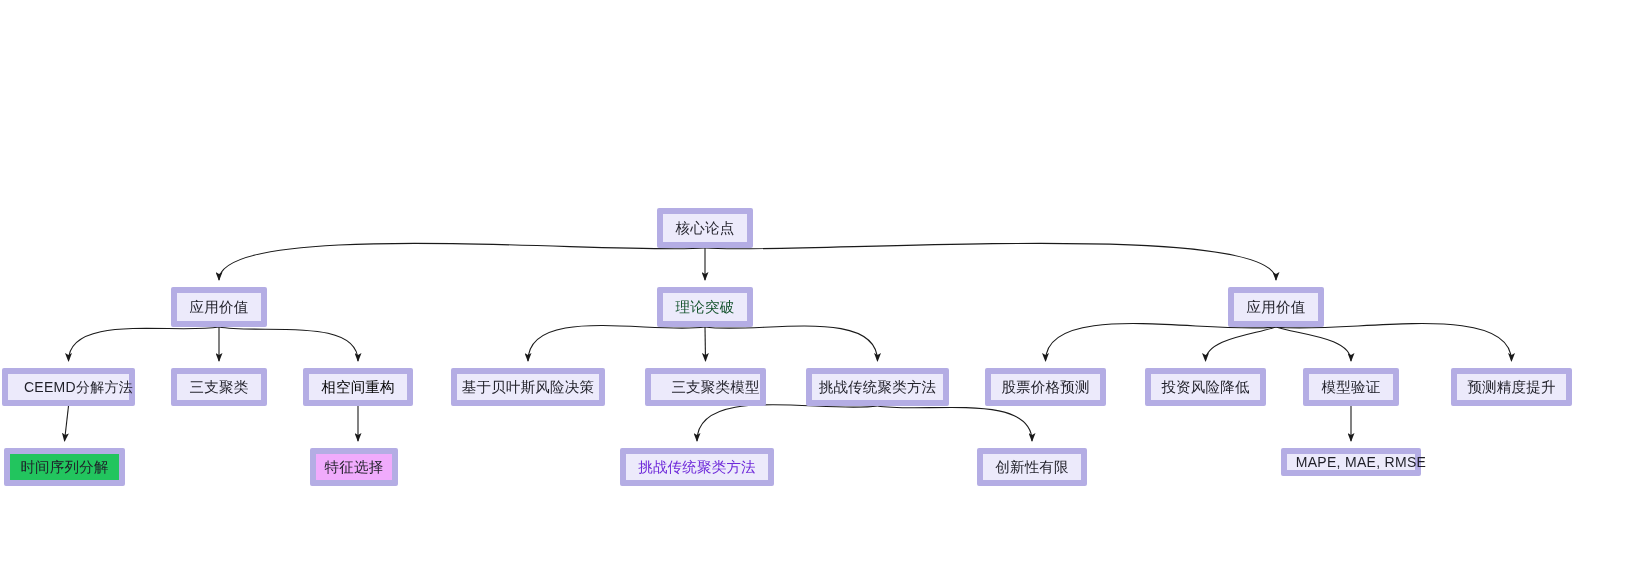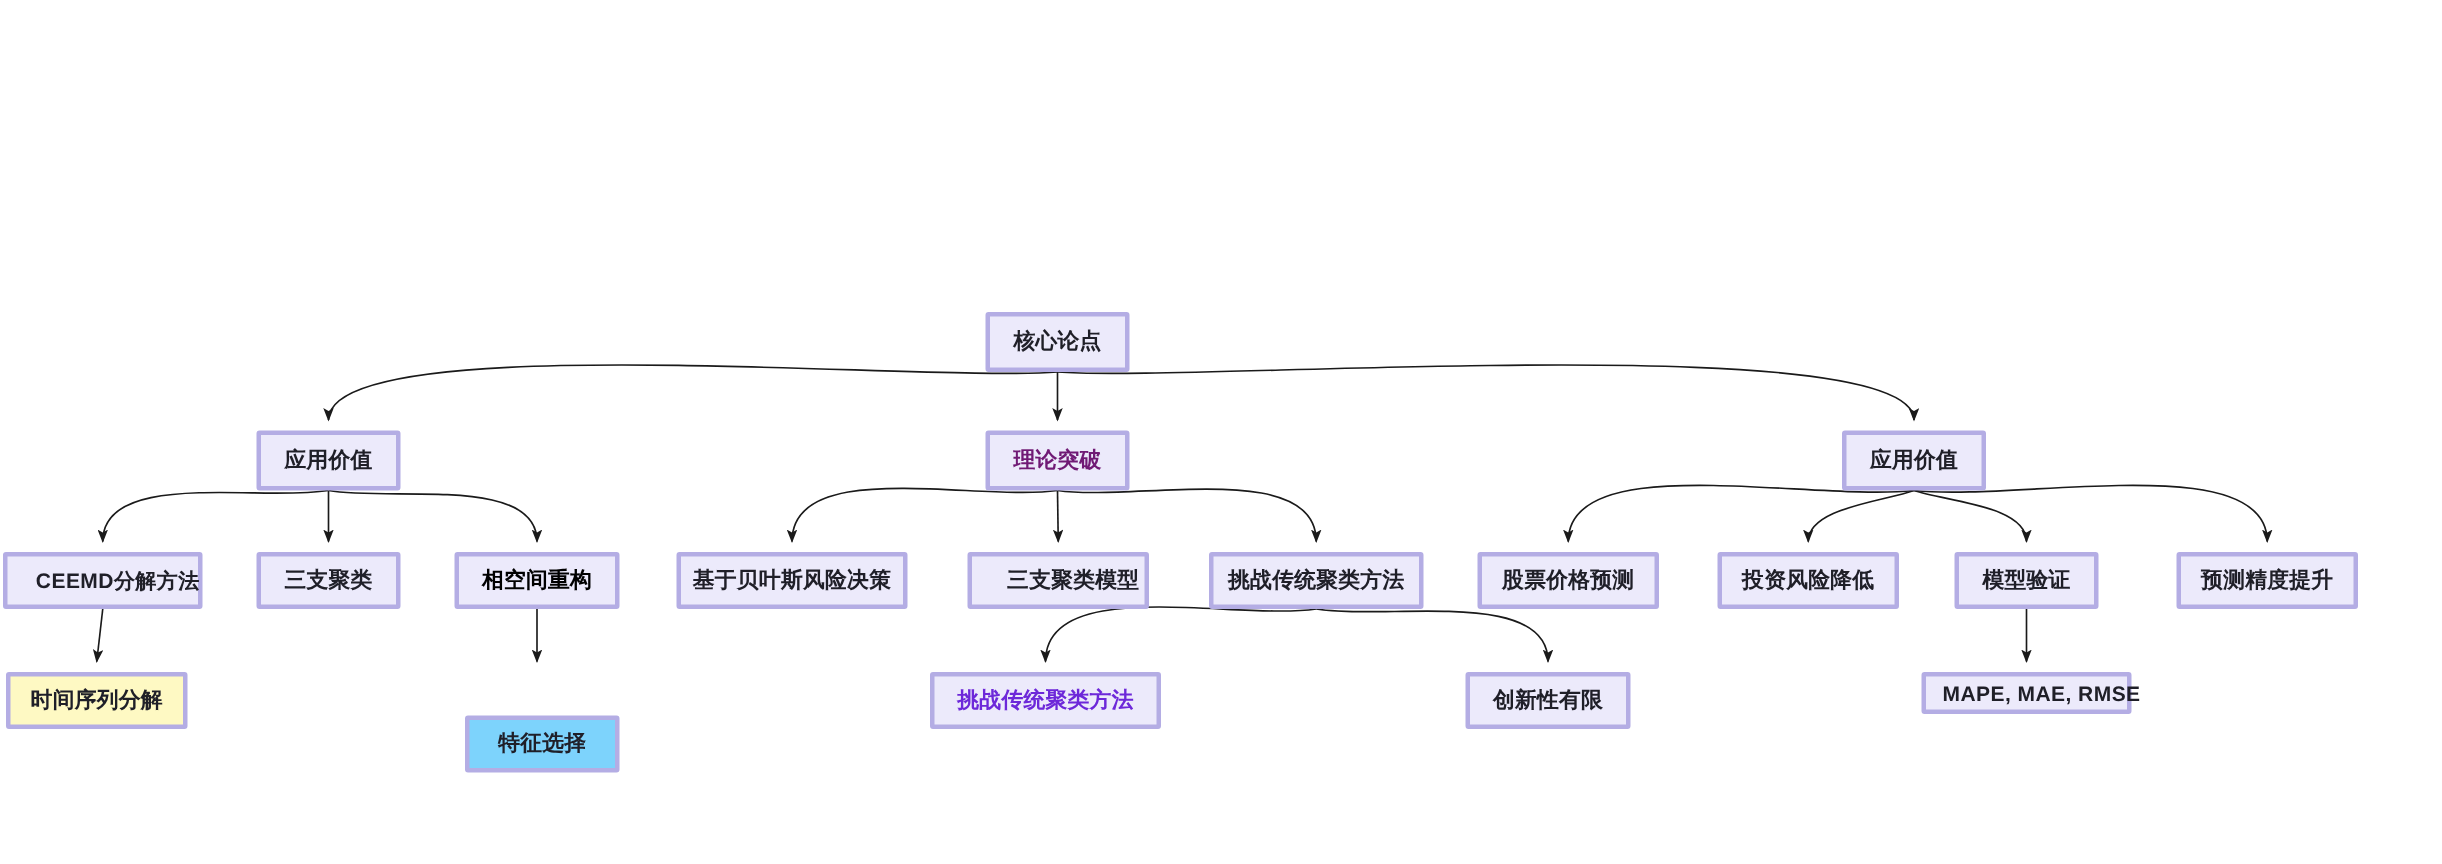--- a/index.html
+++ b/index.html
@@ -20,31 +20,30 @@
     left: 0;
     top: 0;
     width: 1628px;
     height: 576px;
     pointer-events: none;
   }
   .node {
     position: absolute;
     box-sizing: border-box;
     background: #ECEAFB;
-    border: 3px solid #4d7c0f;
+    border: 6px solid #4d7c0f;
     border-radius: 2px;
     display: flex;
     align-items: center;
     justify-content: center;
     color: #1f1f28;
     font-size: 14.5px;
     line-height: 1;
     white-space: nowrap;
     letter-spacing: 0.2px;
-    font-weight: bold;
   }
   .node .node-label {
     pointer-events: none;
   }
   .node.latin {
     font-size: 14px;
     letter-spacing: 0.3px;
     padding-left: 20px;
   }
 </style>
@@ -79,21 +78,21 @@
         <path d="M 1351 406 L 1351 441" fill="none" stroke="#1a1a1a" stroke-width="1.1" marker-end="url(#arrowhead)"></path>
       </g>
   </svg>
   <div id="node-group">
       <div class="node" style="left: 657px; top: 208px; width: 96px; height: 40px; background: rgb(236, 234, 251); border-color: rgb(180, 173, 228); color: rgb(31, 31, 40);">
         <span class="node-label">核心论点</span>
       </div>
       <div class="node" style="left: 171px; top: 287px; width: 96px; height: 40px; background: rgb(236, 234, 251); border-color: rgb(180, 173, 228); color: rgb(31, 31, 40);">
         <span class="node-label">应用价值</span>
       </div>
-      <div class="node" style="left: 657px; top: 287px; width: 96px; height: 40px; background: rgb(236, 234, 251); border-color: rgb(180, 173, 228); color: #701a75;">
+      <div class="node" style="left: 657px; top: 287px; width: 96px; height: 40px; background: rgb(236, 234, 251); border-color: rgb(180, 173, 228); color: #14532d;">
         <span class="node-label">理论突破</span>
       </div>
       <div class="node" style="left: 1228px; top: 287px; width: 96px; height: 40px; background: rgb(236, 234, 251); border-color: rgb(180, 173, 228); color: rgb(31, 31, 40);">
         <span class="node-label">应用价值</span>
       </div>
       <div class="node latin" style="left: 2px; top: 368px; width: 133px; height: 38px; background: rgb(236, 234, 251); border-color: rgb(180, 173, 228); color: rgb(31, 31, 40);">
         <span class="node-label">CEEMD分解方法</span>
       </div>
       <div class="node" style="left: 171px; top: 368px; width: 96px; height: 38px; background: rgb(236, 234, 251); border-color: rgb(180, 173, 228); color: rgb(31, 31, 40);">
         <span class="node-label">三支聚类</span>
@@ -115,24 +114,24 @@
       </div>
       <div class="node" style="left: 1145px; top: 368px; width: 121px; height: 38px; background: rgb(236, 234, 251); border-color: rgb(180, 173, 228); color: rgb(31, 31, 40);">
         <span class="node-label">投资风险降低</span>
       </div>
       <div class="node" style="left: 1303px; top: 368px; width: 96px; height: 38px; background: rgb(236, 234, 251); border-color: rgb(180, 173, 228); color: rgb(31, 31, 40);">
         <span class="node-label">模型验证</span>
       </div>
       <div class="node" style="left: 1451px; top: 368px; width: 121px; height: 38px; background: rgb(236, 234, 251); border-color: rgb(180, 173, 228); color: rgb(31, 31, 40);">
         <span class="node-label">预测精度提升</span>
       </div>
-      <div class="node" style="left: 4px; top: 448px; width: 121px; height: 38px; background: #fef9c3; border-color: rgb(180, 173, 228); color: rgb(31, 31, 40);">
+      <div class="node" style="left: 4px; top: 448px; width: 121px; height: 38px; background: #22c55e; border-color: rgb(180, 173, 228); color: rgb(31, 31, 40);">
         <span class="node-label">时间序列分解</span>
       </div>
-      <div class="node" style="left: 310px; top: 448px; width: 103px; height: 38px; background: #7dd3fc; border-color: rgb(180, 173, 228); color: rgb(31, 31, 40); margin-top: 29px;">
+      <div class="node" style="left: 310px; top: 448px; width: 88px; height: 38px; background: #f0abfc; border-color: rgb(180, 173, 228); color: rgb(31, 31, 40);">
         <span class="node-label">特征选择</span>
       </div>
       <div class="node" style="left: 620px; top: 448px; width: 154px; height: 38px; background: rgb(236, 234, 251); border-color: rgb(180, 173, 228); color: #6d28d9;">
         <span class="node-label">挑战传统聚类方法</span>
       </div>
       <div class="node" style="left: 977px; top: 448px; width: 110px; height: 38px; background: rgb(236, 234, 251); border-color: rgb(180, 173, 228); color: rgb(31, 31, 40);">
         <span class="node-label">创新性有限</span>
       </div>
       <div class="node latin" style="left: 1281px; top: 448px; width: 140px; height: 28px; background: rgb(236, 234, 251); border-color: rgb(180, 173, 228); color: rgb(31, 31, 40);">
         <span class="node-label">MAPE, MAE, RMSE</span>

